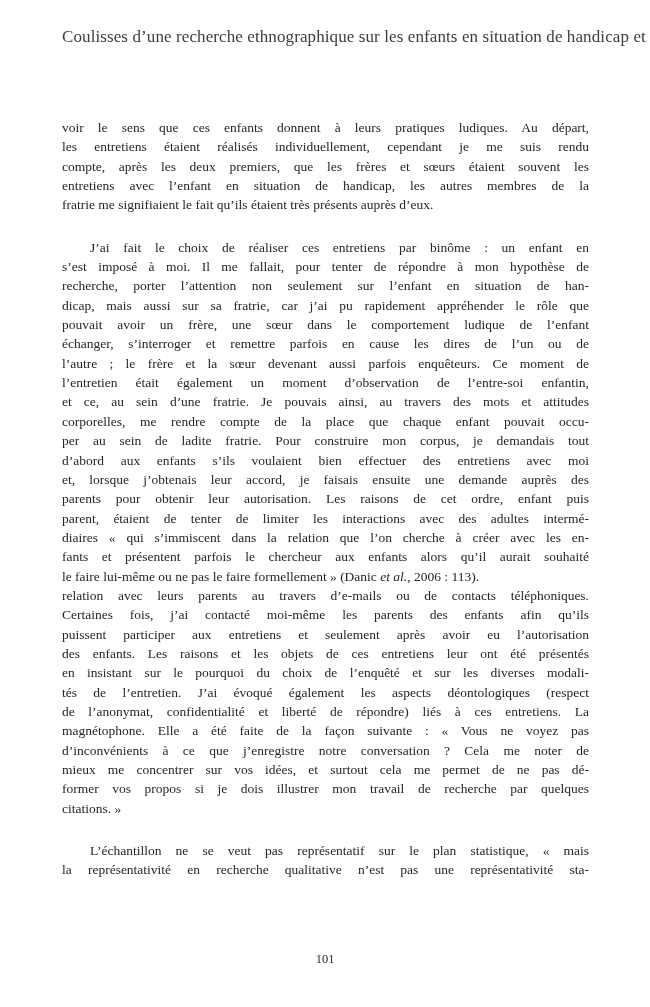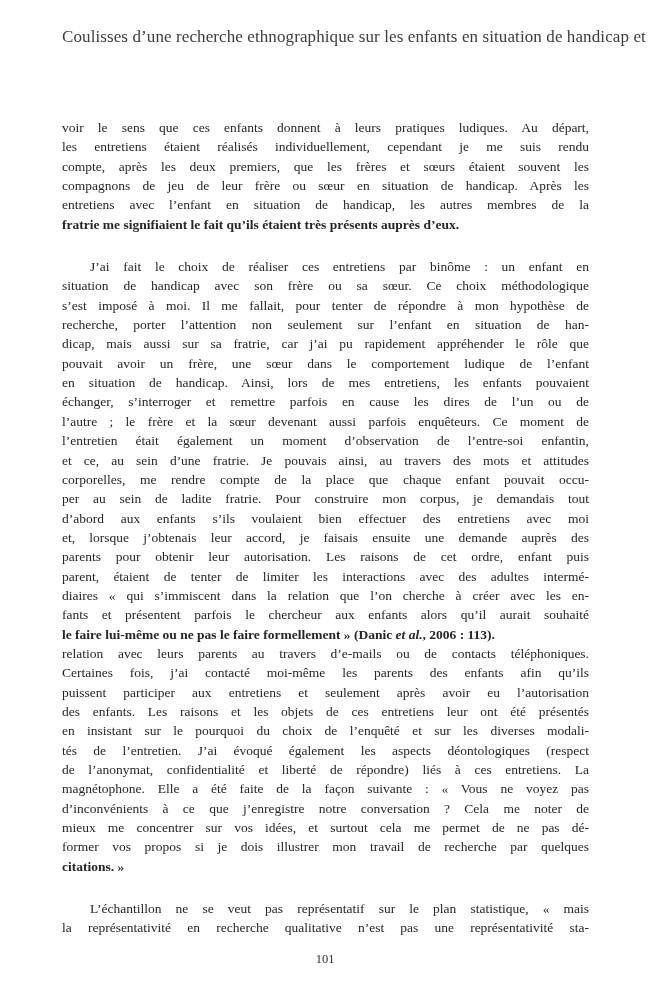--- a/index.html
+++ b/index.html
@@ -38,21 +38,20 @@
   .line {
     height: 19.35px;
     text-align: justify;
     text-align-last: justify;
     -moz-text-align-last: justify;
     white-space: normal;
     overflow: visible;
   }
   .line.para-end {
     text-align-last: left;
-    font-weight: bold;
     -moz-text-align-last: left;
   }
   .line.indent {
     text-indent: 28px;
     margin-top: 23px;
   }
   .page-number {
     position: absolute;
     top: 952px;
     left: 0;
@@ -66,30 +65,27 @@
 </head>
 <body>
 
 <div class="page">
   <div class="running-header">Coulisses d’une recherche ethnographique sur les enfants en situation de handicap et le jeu</div>
 
   <div class="body-text">
       <div class="line"><span>voir le sens que ces enfants donnent à leurs pratiques ludiques. Au départ,</span></div>
       <div class="line"><span>les entretiens étaient réalisés individuellement, cependant je me suis rendu</span></div>
       <div class="line"><span>compte, après les deux premiers, que les frères et sœurs étaient souvent les</span></div>
-      <div class="line"><span>compagnons de jeu de leur frère ou sœur en situation de handicap. Après les</span></div>
       <div class="line"><span>entretiens avec l’enfant en situation de handicap, les autres membres de la</span></div>
       <div class="line para-end"><span>fratrie me signifiaient le fait qu’ils étaient très présents auprès d’eux.</span></div>
       <div class="line indent"><span>J’ai fait le choix de réaliser ces entretiens par binôme : un enfant en</span></div>
-      <div class="line"><span>situation de handicap avec son frère ou sa sœur. Ce choix méthodologique</span></div>
       <div class="line"><span>s’est imposé à moi. Il me fallait, pour tenter de répondre à mon hypothèse de</span></div>
       <div class="line"><span>recherche, porter l’attention non seulement sur l’enfant en situation de han-</span></div>
       <div class="line"><span>dicap, mais aussi sur sa fratrie, car j’ai pu rapidement appréhender le rôle que</span></div>
       <div class="line"><span>pouvait avoir un frère, une sœur dans le comportement ludique de l’enfant</span></div>
-      <div class="line"><span>en situation de handicap. Ainsi, lors de mes entretiens, les enfants pouvaient</span></div>
       <div class="line"><span>échanger, s’interroger et remettre parfois en cause les dires de l’un ou de</span></div>
       <div class="line"><span>l’autre ; le frère et la sœur devenant aussi parfois enquêteurs. Ce moment de</span></div>
       <div class="line"><span>l’entretien était également un moment d’observation de l’entre-soi enfantin,</span></div>
       <div class="line"><span>et ce, au sein d’une fratrie. Je pouvais ainsi, au travers des mots et attitudes</span></div>
       <div class="line"><span>corporelles, me rendre compte de la place que chaque enfant pouvait occu-</span></div>
       <div class="line"><span>per au sein de ladite fratrie. Pour construire mon corpus, je demandais tout</span></div>
       <div class="line"><span>d’abord aux enfants s’ils voulaient bien effectuer des entretiens avec moi</span></div>
       <div class="line"><span>et, lorsque j’obtenais leur accord, je faisais ensuite une demande auprès des</span></div>
       <div class="line"><span>parents pour obtenir leur autorisation. Les raisons de cet ordre, enfant puis</span></div>
       <div class="line"><span>parent, étaient de tenter de limiter les interactions avec des adultes intermé-</span></div>

